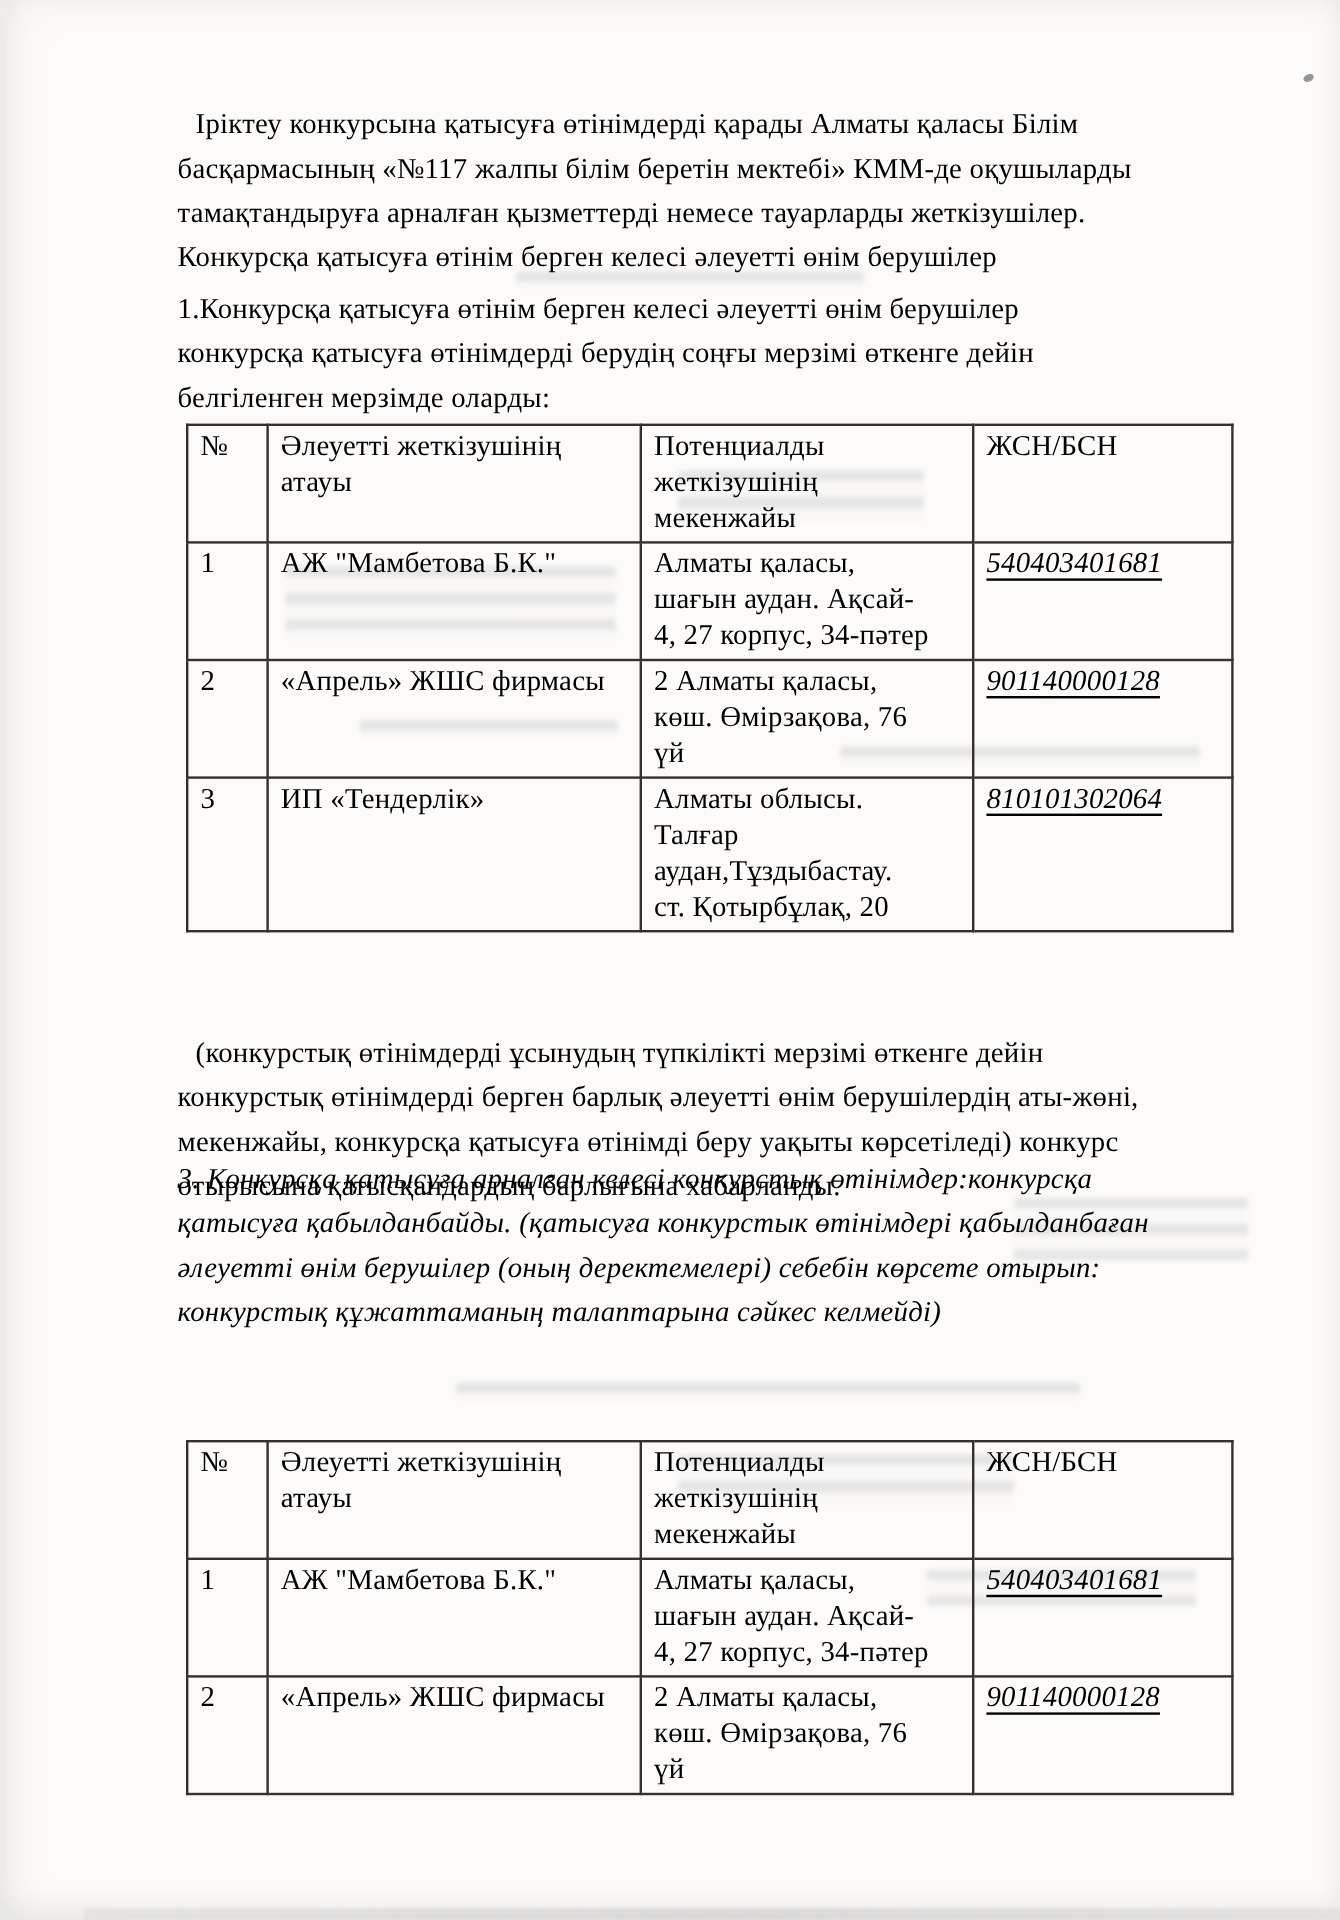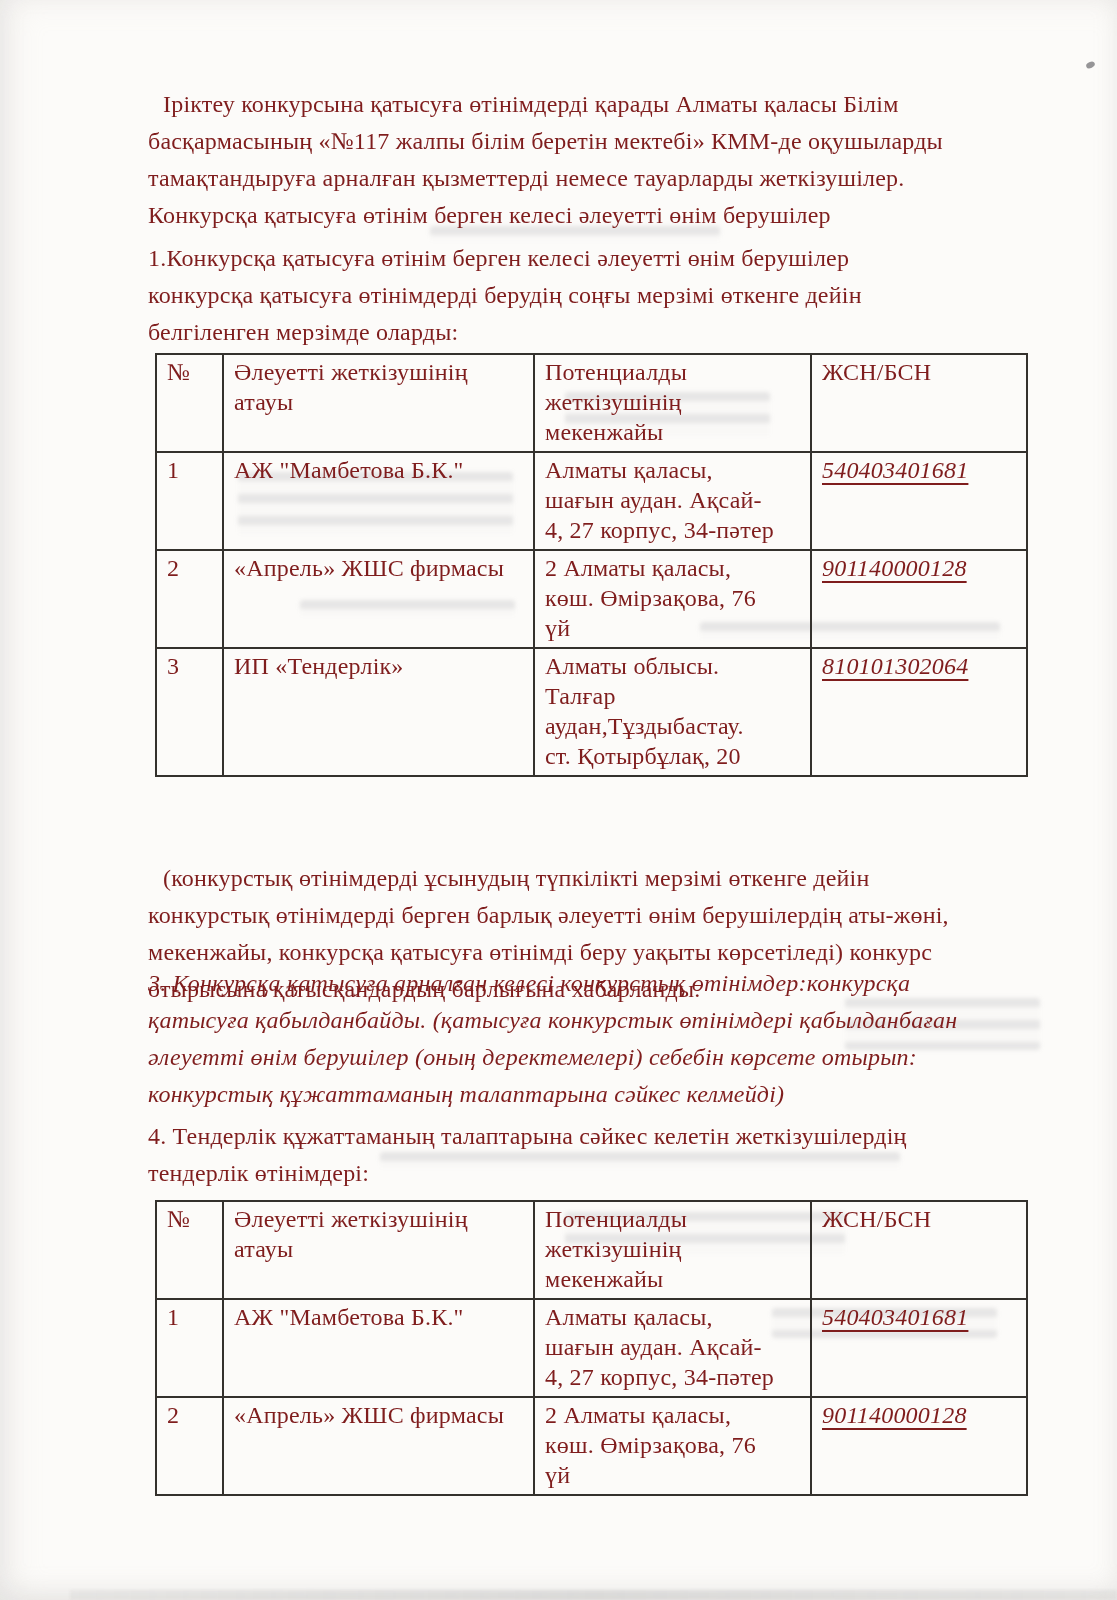--- a/index.html
+++ b/index.html
@@ -3,21 +3,21 @@
 <meta charset="utf-8">
 <style>
   html, body { margin: 0; padding: 0; background: #e8e8e8; }
   .page {
     position: relative;
     width: 1117px;
     height: 1600px;
     margin: 0 auto;
     background: #fcfbf9;
     font-family: "Liberation Serif", serif;
-    color: #7f1d1d;
+    color: #000000;
     overflow: hidden;
     box-shadow: inset 0 -10px 24px rgba(170,170,170,0.18),
                 inset 12px 0 30px rgba(210,208,205,0.25);
   }
   .para {
     position: absolute;
     left: 148px;
     width: 895px;
     margin: 0;
     font-size: 24px;
@@ -148,22 +148,20 @@
   <p class="para indent-first" style="top:860px;">(конкурстық өтінімдерді ұсынудың түпкілікті мерзімі өткенге дейін
 конкурстық өтінімдерді берген барлық әлеуетті өнім берушілердің аты-жөні,
 мекенжайы, конкурсқа қатысуға өтінімді беру уақыты көрсетіледі) конкурс
 отырысына қатысқандардың барлығына хабарланды.</p>
 
   <p class="para" style="top:965px;font-style:italic;">3. Конкурсқа қатысуға арналған келесі конкурстық өтінімдер:конкурсқа
 қатысуға қабылданбайды. (қатысуға конкурстык өтінімдері қабылданбаған
 әлеуетті өнім берушілер (оның деректемелері) себебін көрсете отырып:
 конкурстық құжаттаманың талаптарына сәйкес келмейді)</p>
 
-  <p class="para" style="top:1118px;">4. Тендерлік құжаттаманың талаптарына сәйкес келетін жеткізушілердің
-тендерлік өтінімдері:</p>
 
   <table class="doc-table" style="top:1200px;">
     <colgroup>
       <col style="width:67px">
         <col style="width:311px">
         <col style="width:277px">
         <col>
     </colgroup>
     <thead>
       <tr>

